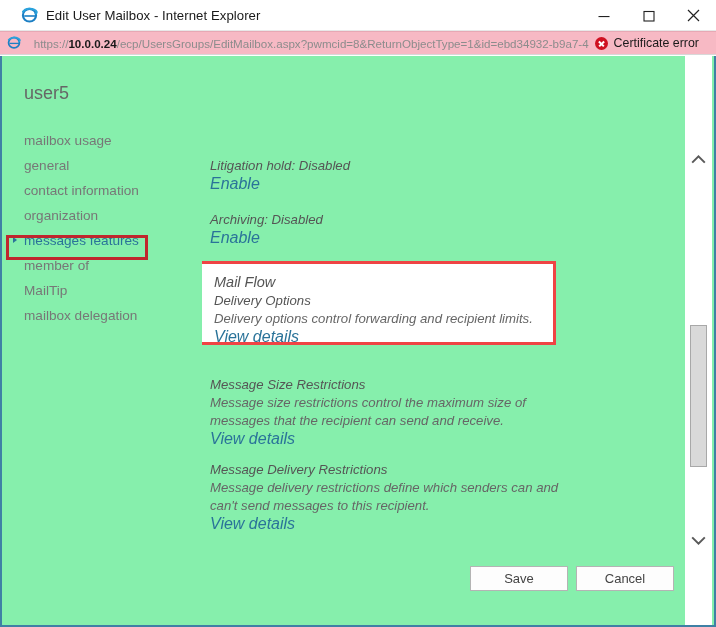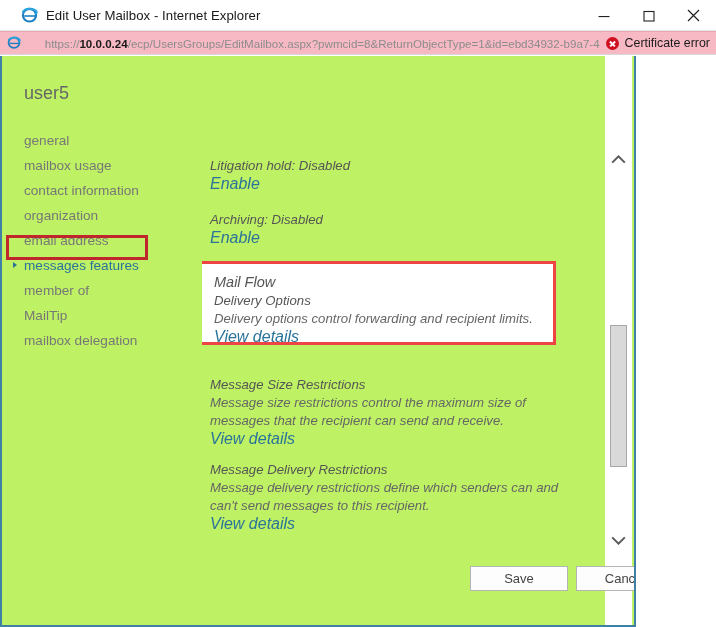--- a/index.html
+++ b/index.html
@@ -101,21 +101,21 @@
     text-align: right;
   }
   .addr-url .host {
     color: #1a1a1a;
     font-weight: bold;
   }
   .cert-error {
     display: flex;
     align-items: center;
     flex: none;
-    margin-right: 6px;
+    margin-right: 17px;
     padding-left: 6px;
   }
   .cert-icon {
     width: 13px; height: 13px;
     border-radius: 50%;
     background: #cf1020;
     position: relative;
     margin-right: 6px;
     flex: none;
   }
@@ -131,23 +131,23 @@
   .cert-text {
     font-size: 12.4px;
     color: #1a1a1a;
     white-space: nowrap;
   }
 
   
   .page {
     position: absolute;
     left: 0; top: 56px;
-    width: 636px;
+    width: 716px;
     height: 571px;
-    background: #bef264;
+    background: #86efac;
     border-left: 2px solid #3f80a5;
     border-right: 2px solid #3f80a5;
     border-bottom: 2px solid #3f80a5;
     box-sizing: border-box;
     overflow: hidden;
   }
 
   
   .nav {
     position: absolute;
@@ -379,33 +379,30 @@
       <span class="cert-text">Certificate error</span>
     </div>
   </div>
 
   <div class="page">
 
     <div class="nav">
       <div class="page-title">user5</div>
       <div class="nav-list">
         <div class="nav-item">
+          <span>mailbox usage</span>
+        </div>
+        <div class="nav-item">
           <span>general</span>
         </div>
         <div class="nav-item">
-          <span>mailbox usage</span>
-        </div>
-        <div class="nav-item">
           <span>contact information</span>
         </div>
         <div class="nav-item">
           <span>organization</span>
-        </div>
-        <div class="nav-item">
-          <span>email address</span>
         </div>
         <div class="nav-item selected">
           <span class="caret"></span>
           <span>messages features</span>
         </div>
         <div class="nav-item">
           <span>member of</span>
         </div>
         <div class="nav-item">
           <span>MailTip</span>

